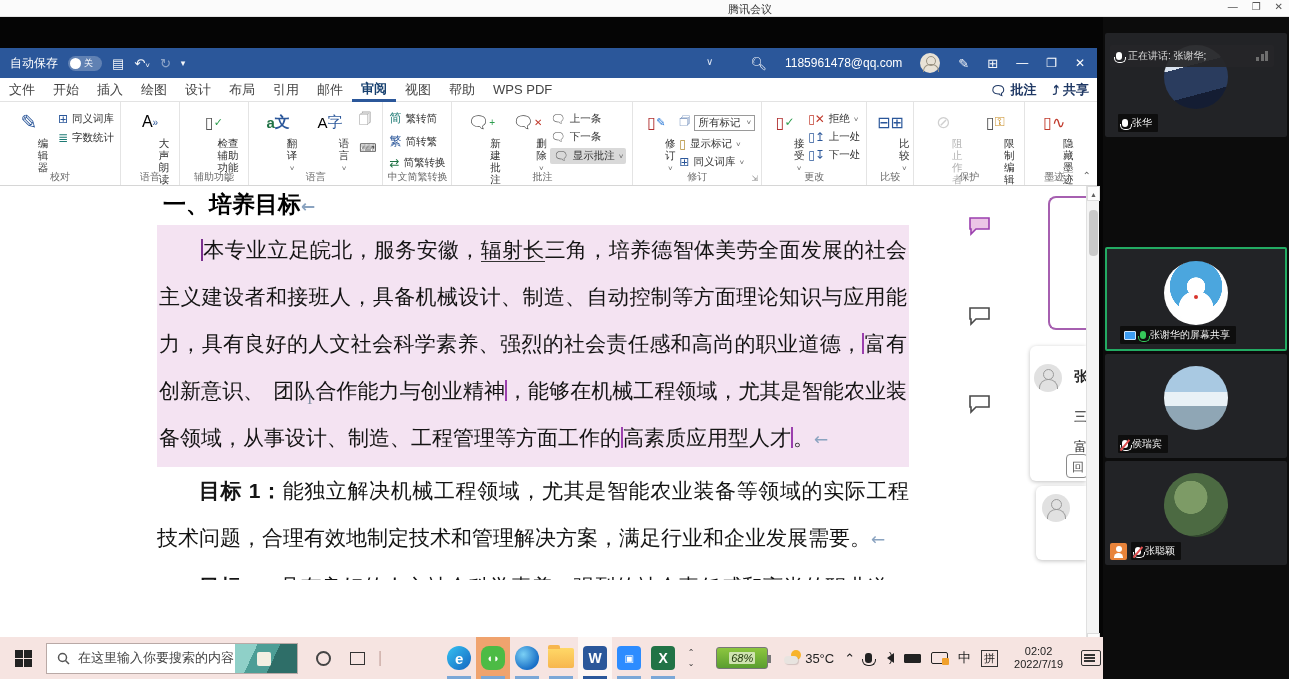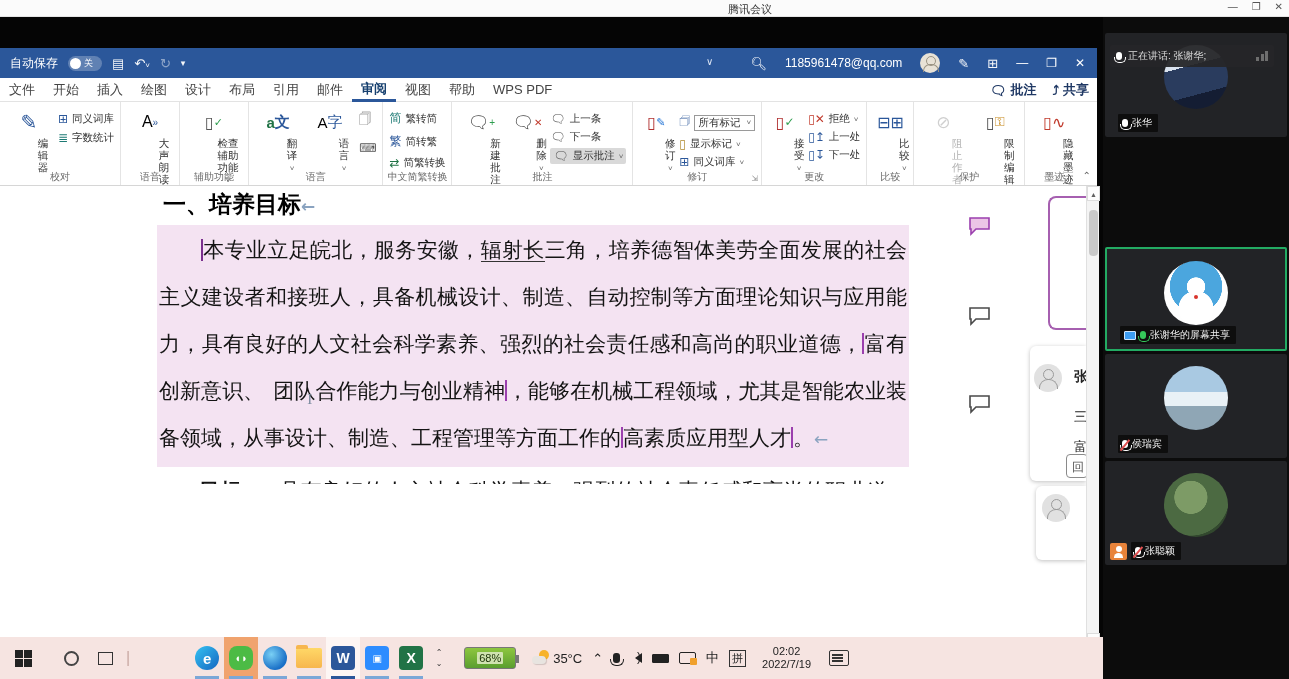--- a/index.html
+++ b/index.html
@@ -118,21 +118,21 @@
   .search-img:before{content:"";position:absolute;left:22px;top:8px;width:14px;height:14px;background:#f3efe2;border-radius:2px;}
   .tb-ico{width:34px;height:42px;display:flex;align-items:center;justify-content:center;position:relative;}
   .tb-ico .runbar{position:absolute;bottom:0;left:5px;width:24px;height:3px;background:#7ba7d7;}
   .tb-ico.hl{background:#f0a36e;}
   .tb-ico.hl2{background:#fdf6f4;}
   .appcirc{width:24px;height:24px;border-radius:50%;display:flex;align-items:center;justify-content:center;color:#fff;font-weight:bold;font-size:15px;}
   .appsq{width:24px;height:24px;border-radius:4px;display:flex;align-items:center;justify-content:center;color:#fff;font-weight:bold;font-size:14px;}
   .folder{width:26px;height:20px;background:linear-gradient(#ffd867,#f7b64e);border-radius:2px;position:relative;}
   .folder:before{content:"";position:absolute;left:0;top:-3px;width:12px;height:4px;background:#f7b64e;border-radius:2px 2px 0 0;}
   .updown{display:flex;flex-direction:column;gap:2px;color:#333;font-size:8px;align-items:center;width:22px;}
-  .battpill{width:52px;height:22px;border:1px solid #777;border-radius:3px;background:linear-gradient(#8dc63f,#5a9e2f);display:flex;align-items:center;justify-content:center;position:relative;}
+  .battpill{width:52px;height:22px;border:1px solid #777;border-radius:3px;background:linear-gradient(#8dc63f,#5a9e2f);display:flex;align-items:center;justify-content:center;position:relative;font-style:italic;}
   .battpill:after{content:"";position:absolute;right:-4px;top:7px;width:3px;height:8px;background:#777;}
   .battpill span{font-size:11px;color:#1c3307;background:#cfe3b0;padding:0 2px;border-radius:1px;}
   .wx{display:flex;align-items:center;gap:5px;}
   .sun{width:16px;height:16px;position:relative;}
   .sun:before{content:"";position:absolute;left:7px;top:0;width:10px;height:10px;border-radius:50%;background:#f7b32b;}
   .sun:after{content:"";position:absolute;left:0;top:6px;width:14px;height:8px;border-radius:6px;background:#e8e4e0;box-shadow:1px 1px 1px rgba(0,0,0,.15);}
   .temp{font-size:13px;color:#222;}
   .tray{display:flex;align-items:center;gap:10px;margin-left:10px;}
   .tray .g{font-size:13px;color:#222;}
   .ime-box{border:1px solid #333;font-size:11px;width:17px;height:17px;display:flex;align-items:center;justify-content:center;color:#222;}
@@ -424,20 +424,21 @@
           <span class="rgroup-label">墨迹</span>
         </div>
 
         <span class="ribbon-collapse">⌃</span>
       </div>
 
       <div class="docarea">
         <div class="doc-flow" id="doc-paragraphs">
             <div class="para para-heading"><span class="seg">一、培养目标</span><span class="seg-pilcrow">←</span></div>
             <div class="para para-highlight"><span class="seg-cursor"></span><span class="seg">本专业立足皖北，服务安徽，</span><span class="seg-ul">辐射长</span><span class="seg">三角，培养德智体美劳全面发展的社会主义建设者和接班人，具备机械设计、制造、自动控制等方面理论知识与应用能力，具有良好的人文社会科学素养、强烈的社会责任感和高尚的职业道德，</span><span class="seg-bar"></span><span class="seg">富有创新意识、</span><span class="seg-ibeam"></span><span class="seg">团队合作能力与创业精神</span><span class="seg-bar"></span><span class="seg">，能够在机械工程领域，尤其是智能农业装备领域，从事设计、制造、工程管理等方面工作的</span><span class="seg-bar"></span><span class="seg">高素质应用型人才</span><span class="seg-bar"></span><span class="seg">。</span><span class="seg-pilcrow">←</span></div>
+            <div class="para para-normal"><span class="seg-bold">目标 1：</span><span class="seg">能独立解决机械工程领域，尤其是智能农业装备等领域的实际工程技术问题，合理有效地制定技术和管理解决方案，满足行业和企业发展需要。</span><span class="seg-pilcrow">←</span></div>
             <div class="para para-clipped"><span class="seg-bold">目标 2：</span><span class="seg">具有良好的人文社会科学素养，强烈的社会责任感和高尚的职业道</span></div>
           </div>
 
         <div class="cbubble" style="left:968px;top:30px">
           <svg width="24" height="20" viewBox="0 0 24 20">
               <path d="M2 2 h19 v11 h-13 l-5 5 v-5 h-1 z" fill="#ecc5e6" stroke="#9b3fae" stroke-width="1.6"></path>
             </svg>
         </div>
         <div class="cbubble" style="left:968px;top:120px">
           <svg width="24" height="20" viewBox="0 0 24 20">
@@ -507,20 +508,28 @@
 
     <div class="taskbar">
       <div class="tb-start">
         <span class="winlogo">
             <i></i>
             <i></i>
             <i></i>
             <i></i>
           </span>
       </div>
+      <div class="tb-search">
+        <svg width="13" height="13" viewBox="0 0 13 13">
+            <circle cx="5.5" cy="5.5" r="4" fill="none" stroke="#555" stroke-width="1.5"></circle>
+            <line x1="8.5" y1="8.5" x2="12" y2="12" stroke="#555" stroke-width="1.5"></line>
+          </svg>
+        <span class="ph">在这里输入你要搜索的内容</span>
+        <span class="search-img"></span>
+      </div>
       <div class="tb-ico" style="margin-left:8px">
         <span style="width:15px;height:15px;border:2px solid #444;border-radius:50%"></span>
       </div>
       <div class="tb-ico">
         <span style="width:15px;height:13px;border:1.5px solid #333;position:relative"></span>
       </div>
       <span style="color:#c9a8a2;font-size:16px;margin:0 4px">|</span>
 
       <div class="tb-ico" style="margin-left:56px">
         <span class="appcirc" style="background:linear-gradient(135deg,#35c2f2,#1565c0)">e</span>

